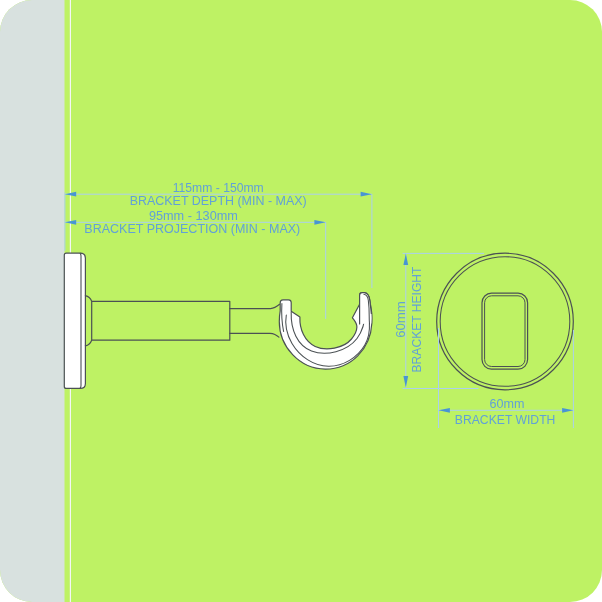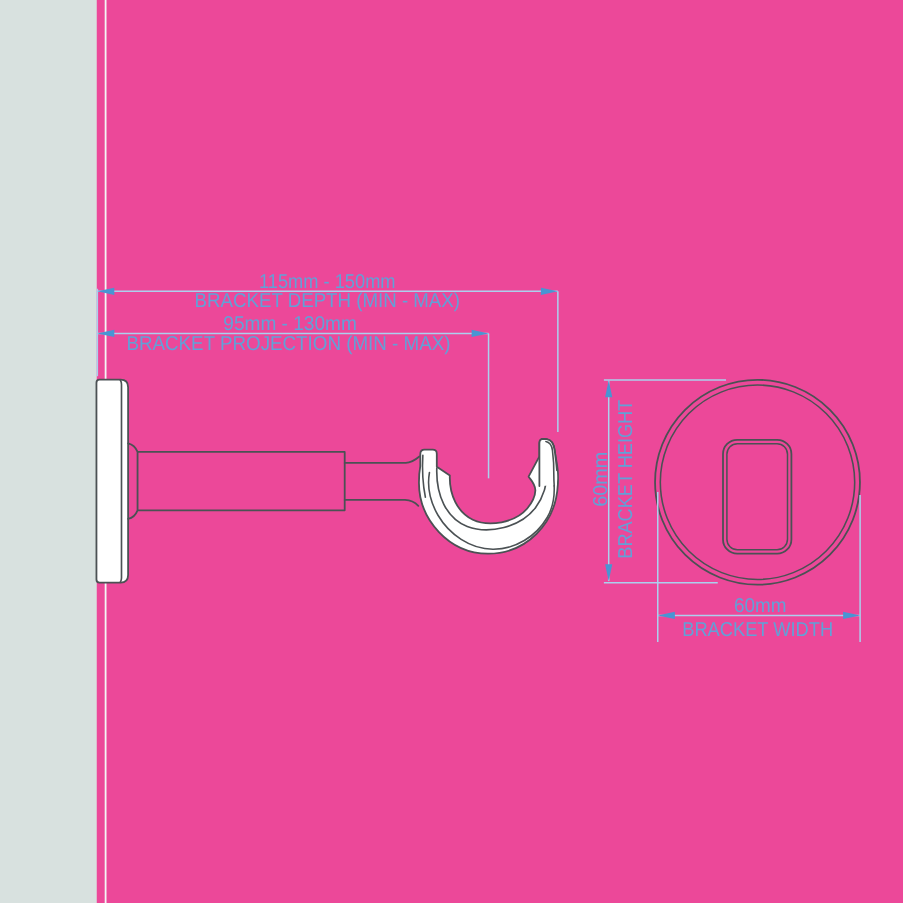--- a/index.html
+++ b/index.html
@@ -1,16 +1,16 @@
 <!DOCTYPE html>
 <html><head>
 <meta charset="utf-8">
 <style>
   html,body{margin:0;padding:0;background:#ffffff;}
-  .canvas{position:relative;width:602px;height:602px;background:#ec4899;overflow:hidden;}
+  .canvas{position:relative;width:602px;height:602px;background:#bef264;overflow:hidden;border-radius:32px;}
   svg text{font-family:"Liberation Sans", sans-serif;fill:#61a1d8;}
 </style>
 </head>
 <body>
 <div class="canvas">
 <svg width="602" height="602" viewBox="0 0 602 602">
 
   <rect x="0" y="0" width="64.5" height="602" fill="#d8e1df"></rect>
 
   <rect x="69.8" y="0" width="1.2" height="602" fill="#f3f6f6"></rect>

